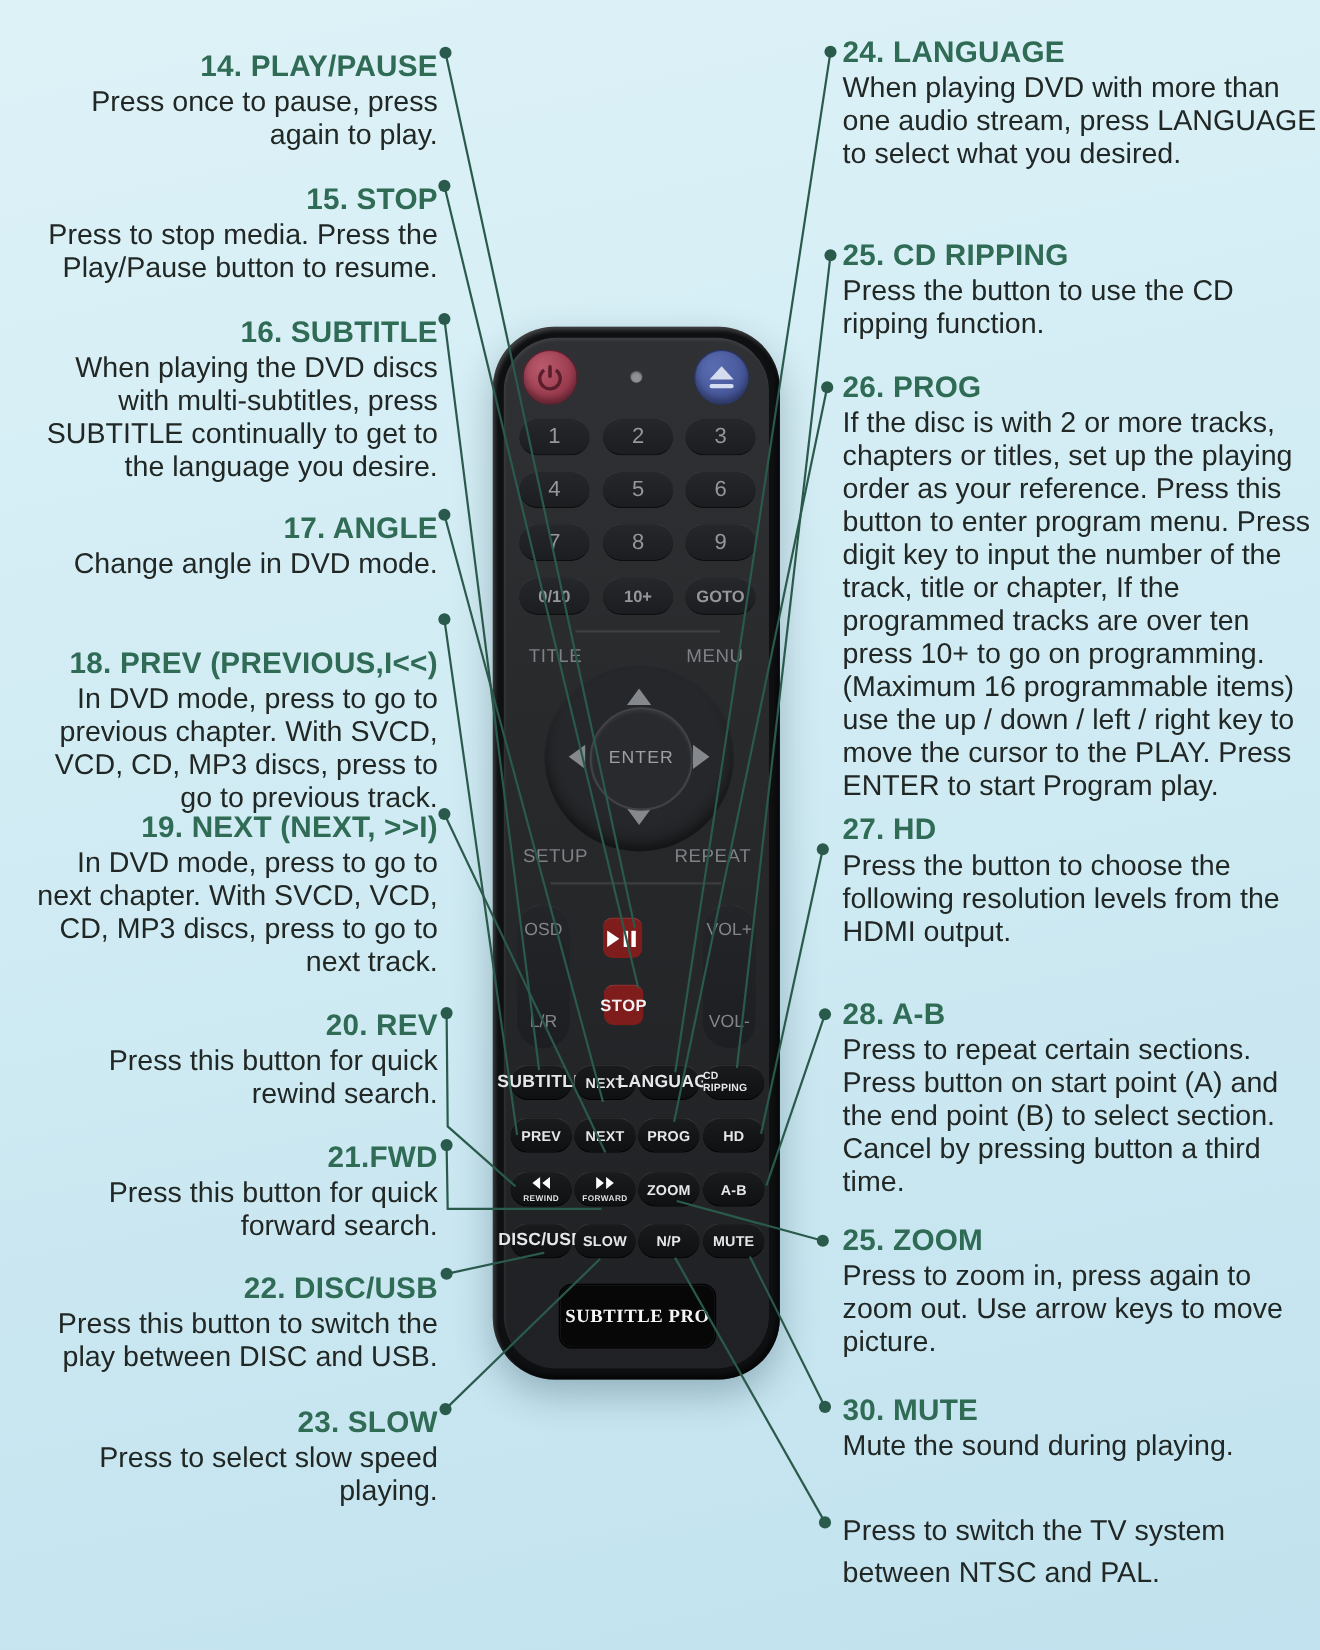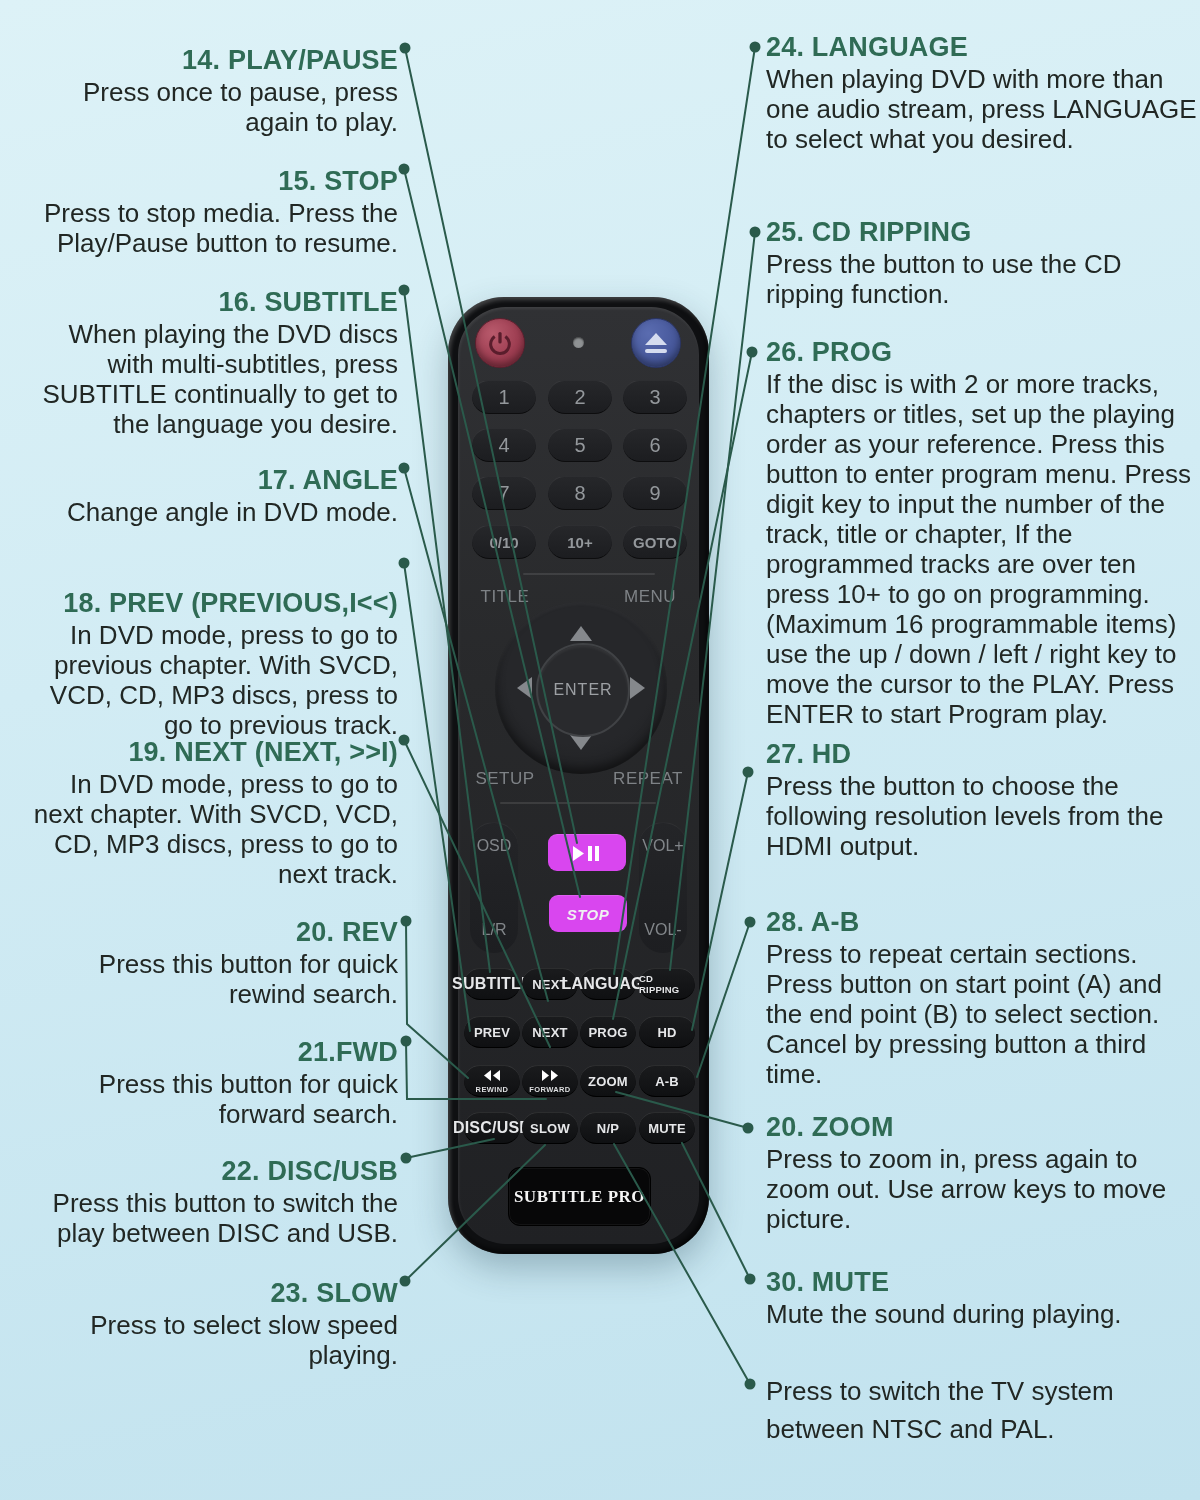--- a/index.html
+++ b/index.html
@@ -41,22 +41,22 @@
              border-top:1px solid rgba(255,255,255,.06);}
   .pill-tall span{position:absolute;left:0;width:100%;text-align:center;color:#82868a;font-size:16px;}
   .etch{position:absolute;height:2px;background:rgba(255,255,255,.10);border-radius:1px;}
   #dpad{position:absolute;left:47px;top:305px;width:172px;height:172px;border-radius:50%;
         background:radial-gradient(circle at 50% 40%,#26272a 55%,#1c1d1f 100%);
         box-shadow:inset 0 2px 4px rgba(255,255,255,.05), inset 0 -6px 10px rgba(0,0,0,.45);}
   .tri{position:absolute;width:0;height:0;}
   #enter{position:absolute;left:41px;top:41px;width:90px;height:90px;border-radius:50%;
          border:2px solid #404245;background:#292a2d;display:flex;align-items:center;justify-content:center;
          color:#9da0a4;font-size:16px;letter-spacing:1px;box-shadow:inset 0 2px 3px rgba(255,255,255,.06);}
-  #play-btn,#stop-btn{position:absolute;width:78px;height:36px;border-radius:9px;background:#d946ef;
-         border-top:1px solid rgba(255,255,255,.14);display:flex;align-items:center;justify-content:center;font-style:italic;}
+  #play-btn,#stop-btn{position:absolute;width:36px;height:36px;border-radius:9px;background:#7f1d1d;
+         border-top:1px solid rgba(255,255,255,.14);display:flex;align-items:center;justify-content:center;}
   #stop-btn{color:#f0f1f2;font-size:15px;font-weight:700;letter-spacing:.5px;}
   #brand{position:absolute;left:60px;top:870px;width:141px;height:57px;border-radius:12px;
          background:#070708;border:1px solid #000;display:flex;align-items:center;justify-content:center;
          box-shadow:inset 0 0 0 1px rgba(255,255,255,.05);}
   #brand span{font-family:"Liberation Serif",serif;font-weight:700;font-size:17px;color:#f5f5f5;letter-spacing:.5px;}
   #power-btn{left:27px;top:21px;width:50px;height:50px;
          background:radial-gradient(circle at 35% 30%,#b85a6c,#9c3c50 60%,#872f42);
          border:1px solid #5e1f2e;box-shadow:inset 0 -4px 7px rgba(0,0,0,.35);}
   #eject-btn{left:183px;top:21px;width:50px;height:50px;
          background:radial-gradient(circle at 35% 30%,#5a6cb0,#47589b 60%,#3c4c89);
@@ -267,21 +267,21 @@
       </div>
       <div class="ann right" style="top:739px">
         <h3>27. HD</h3>
         <p>Press the button to choose the following resolution levels from the HDMI output.</p>
       </div>
       <div class="ann right" style="top:907px">
         <h3>28. A-B</h3>
         <p>Press to repeat certain sections. Press button on start point (A) and the end point (B) to select section. Cancel by pressing button a third time.</p>
       </div>
       <div class="ann right" style="top:1112px">
-        <h3>20. ZOOM</h3>
+        <h3>25. ZOOM</h3>
         <p>Press to zoom in, press again to zoom out. Use arrow keys to move picture.</p>
       </div>
       <div class="ann right" style="top:1267px">
         <h3>30. MUTE</h3>
         <p>Mute the sound during playing.</p>
       </div>
       <div class="ann right" style="top:1370px">
         <p style="line-height: 38px;">Press to switch the TV system between NTSC and PAL.</p>
       </div>
     </div>

